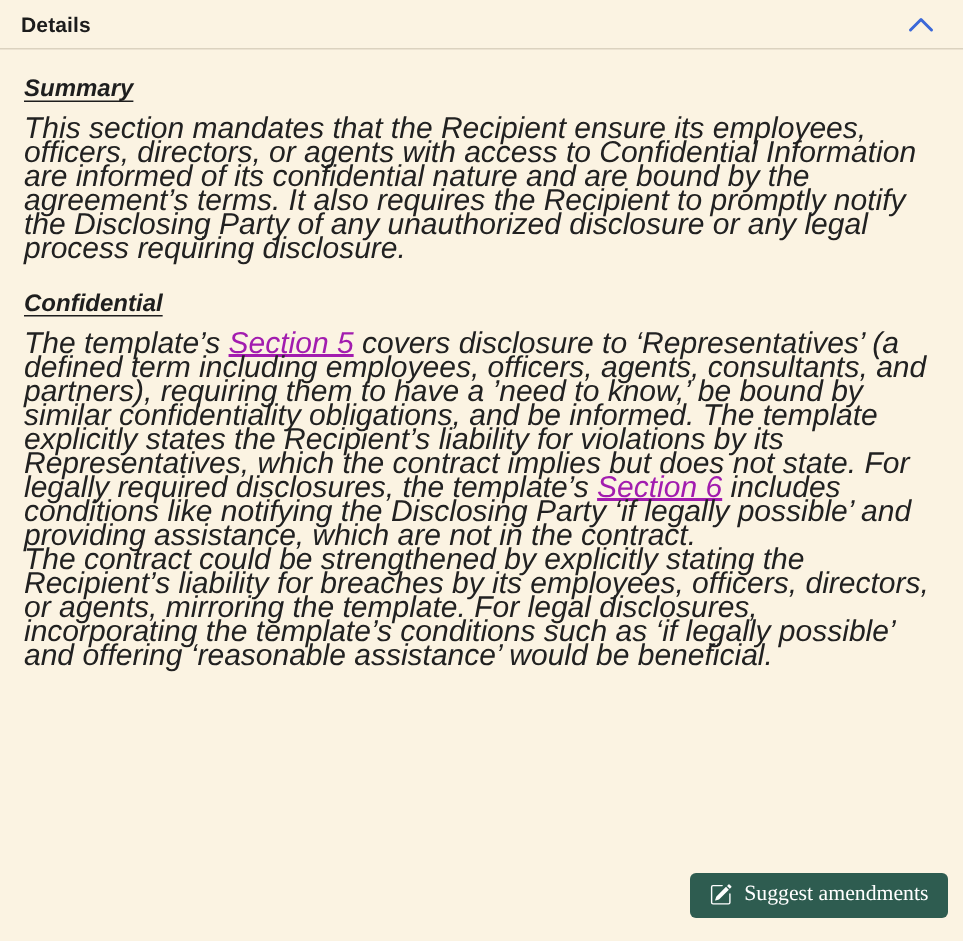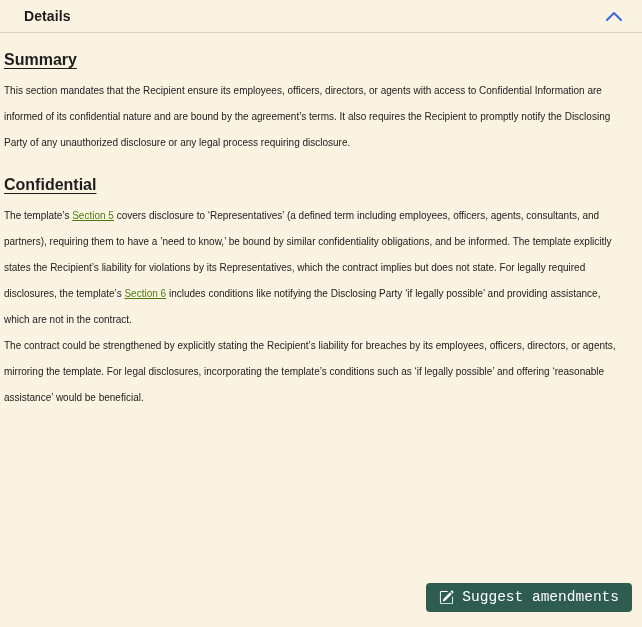--- a/index.html
+++ b/index.html
@@ -10,60 +10,61 @@
     overflow: hidden;
   }
   .panel {
     width: 642px; height: 627px;
     background: #FBF3E2;
     display: flex; flex-direction: column;
   }
   .panel-header {
     height: 33px; flex: 0 0 33px;
     display: flex; align-items: center; justify-content: space-between;
-    padding: 0 16px 0 24px;
+    padding: 0 16px 0 14px;
     border-bottom: 1px solid #DBD2BF;
     cursor: pointer;
   }
   .panel-title {
     font-size: 14px; font-weight: 700; color: #1C1C1C; letter-spacing: .1px;
   }
   .chevron-btn {
     background: none; border: none; padding: 2px; cursor: pointer;
     display: flex; align-items: center;
   }
   .panel-body {
     flex: 1 1 auto;
-    padding: 12px 16px 0 4px;
+    padding: 12px 16px 0 16px;
+    font-style: italic;
   }
   .section-heading {
     font-size: 16px; font-weight: 700; color: #1E1E1E;
     text-decoration: underline;
     text-underline-offset: 3px;
     margin: 20px 0 9px 0;
   }
   .section:first-child .section-heading { margin-top: 6px; }
   .section-paragraph {
-    font-size: 10px; line-height: 26px; color: #212121;
+    font-size: 20px; line-height: 16px; color: #212121;
     max-width: 612px;
   }
   .section-paragraph a {
-    color: #4d7c0f; text-decoration: underline; cursor: pointer;
+    color: #a21caf; text-decoration: underline; cursor: pointer;
   }
   .panel-footer {
     flex: 0 0 auto;
     display: flex; justify-content: flex-end;
     padding: 8px 10px 15px 16px;
   }
   .suggest-btn {
     display: inline-flex; align-items: center; gap: 8px;
     background: #2E5C50; color: #FFFFFF;
     border: none; border-radius: 4px;
     padding: 6px 13px 7px 13px;
-    font-family: Liberation Mono, monospace;
+    font-family: Liberation Serif, serif;
     font-size: 14.5px;
     cursor: pointer;
     text-align: right;
   }
   .suggest-btn svg { flex: 0 0 auto; }
 </style>
 </head>
 <body>
 
 <div class="panel">

